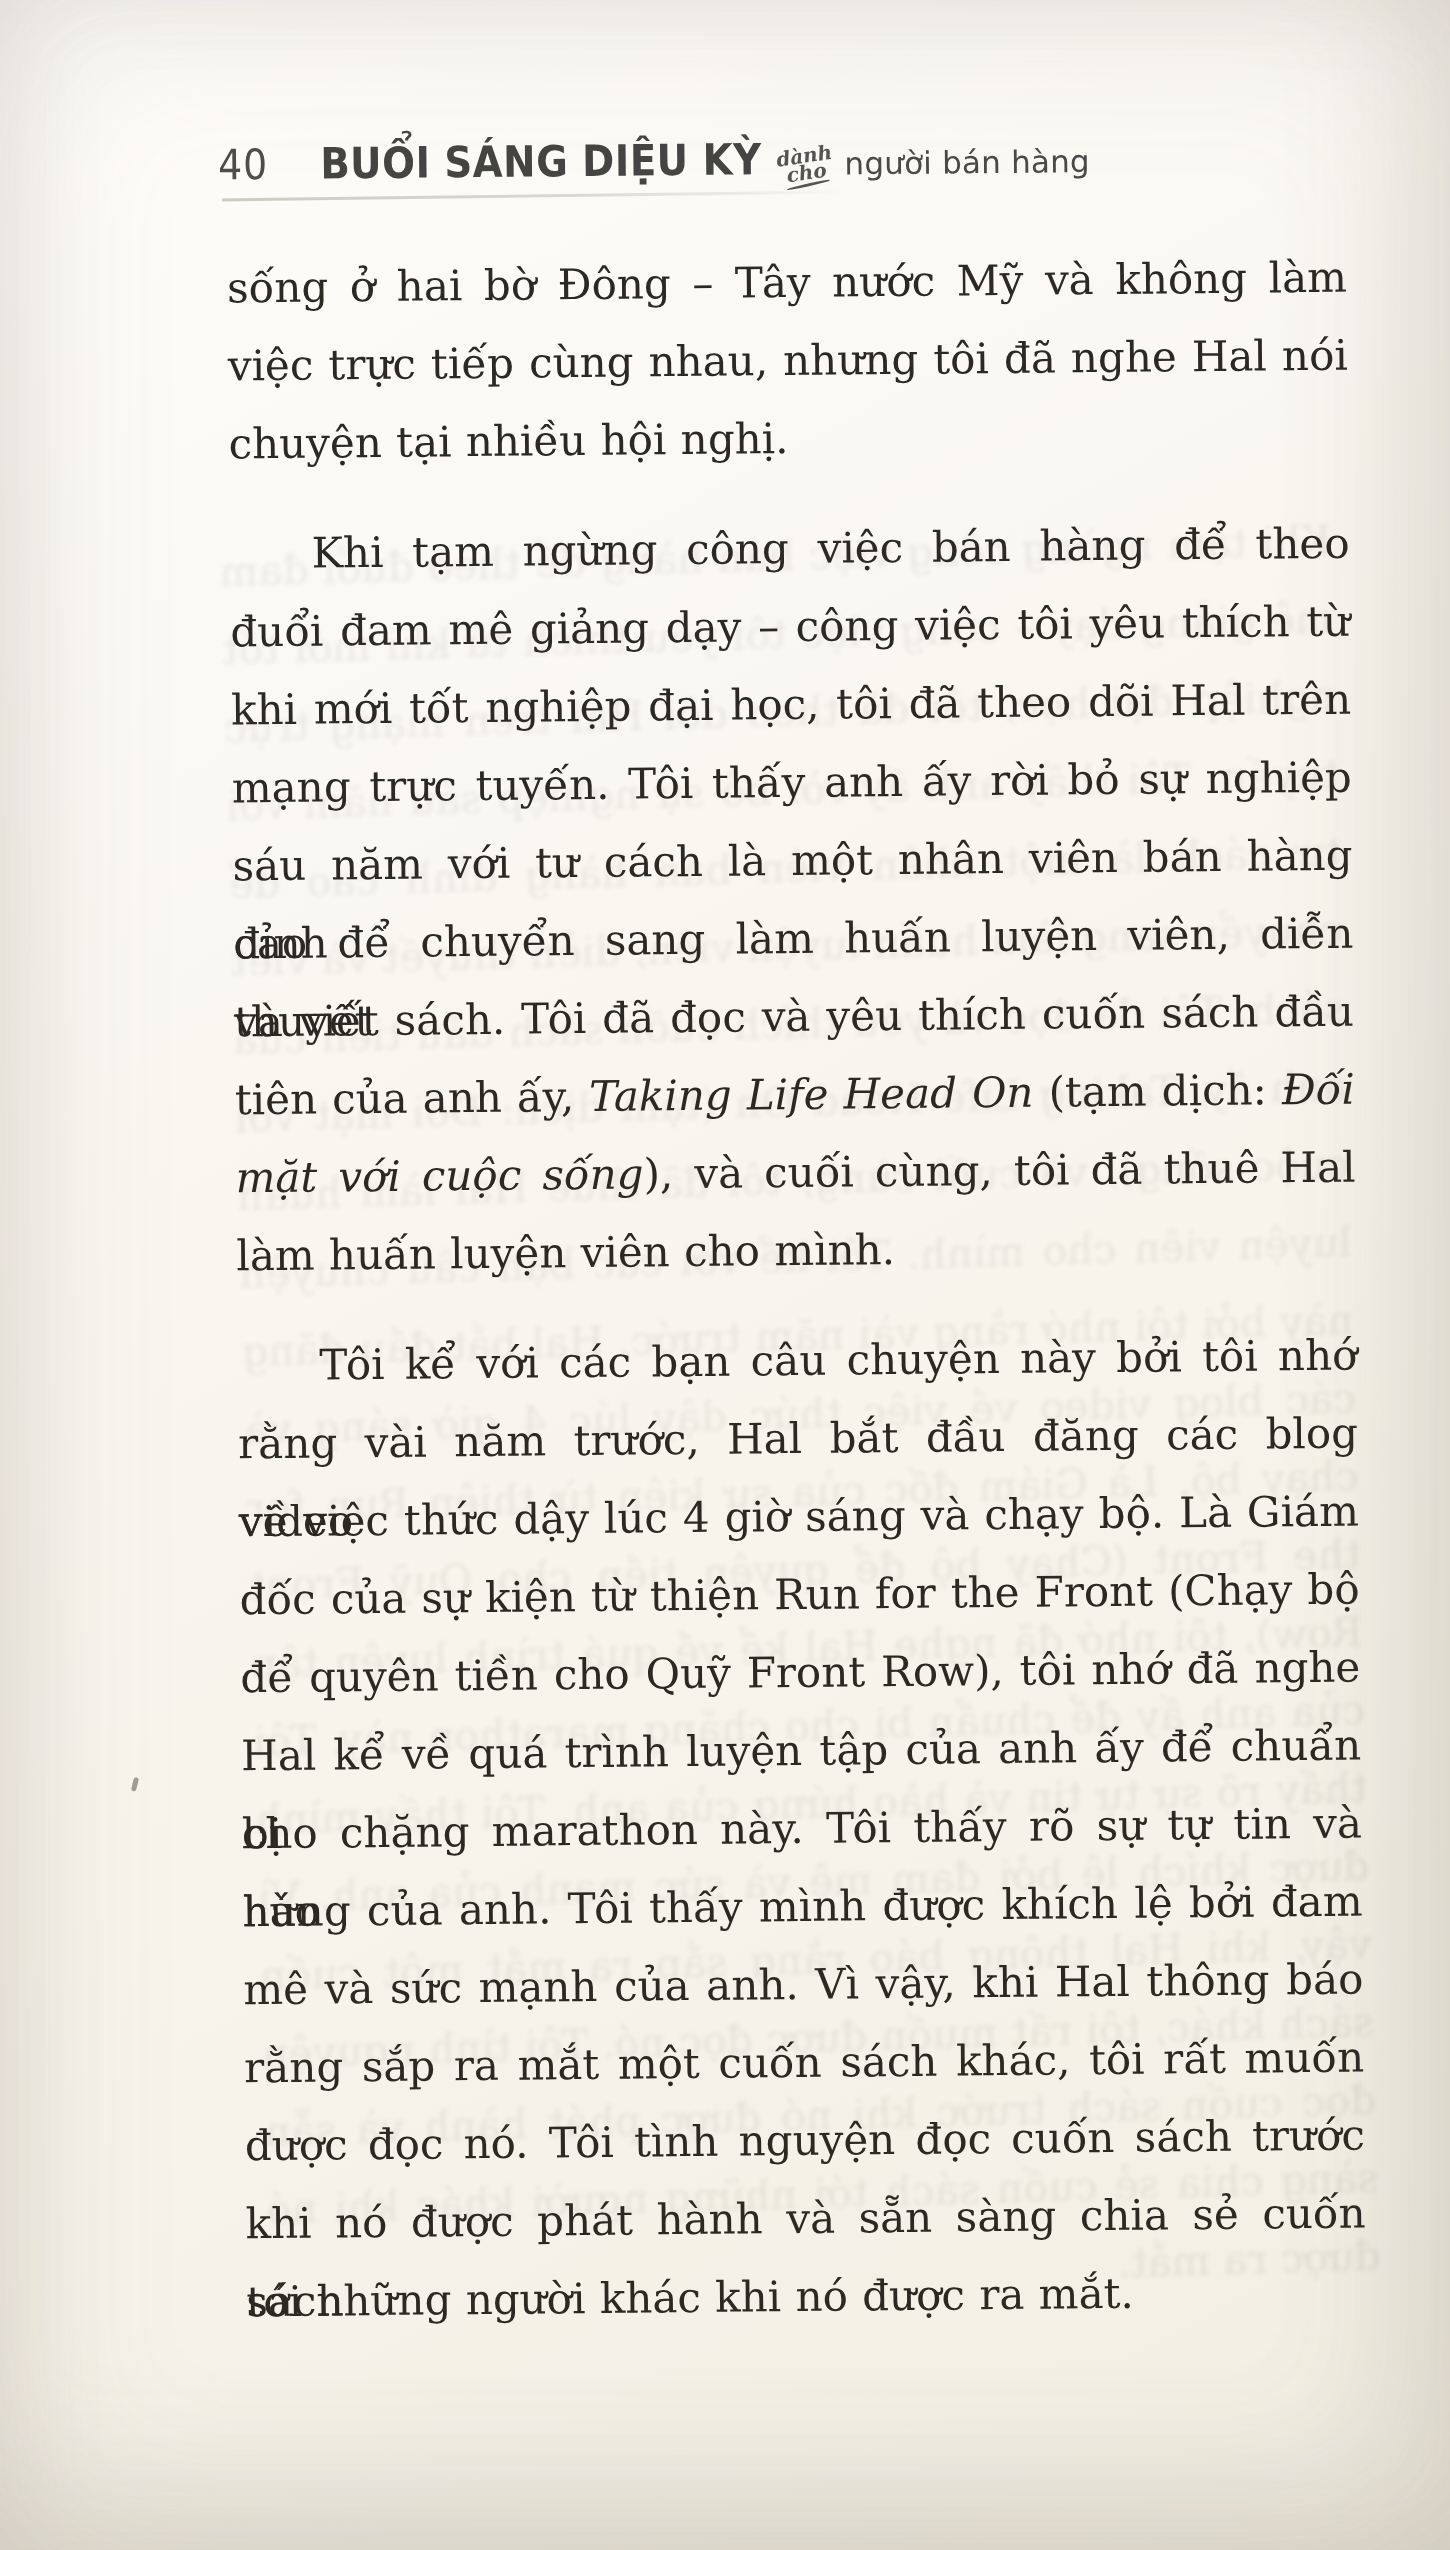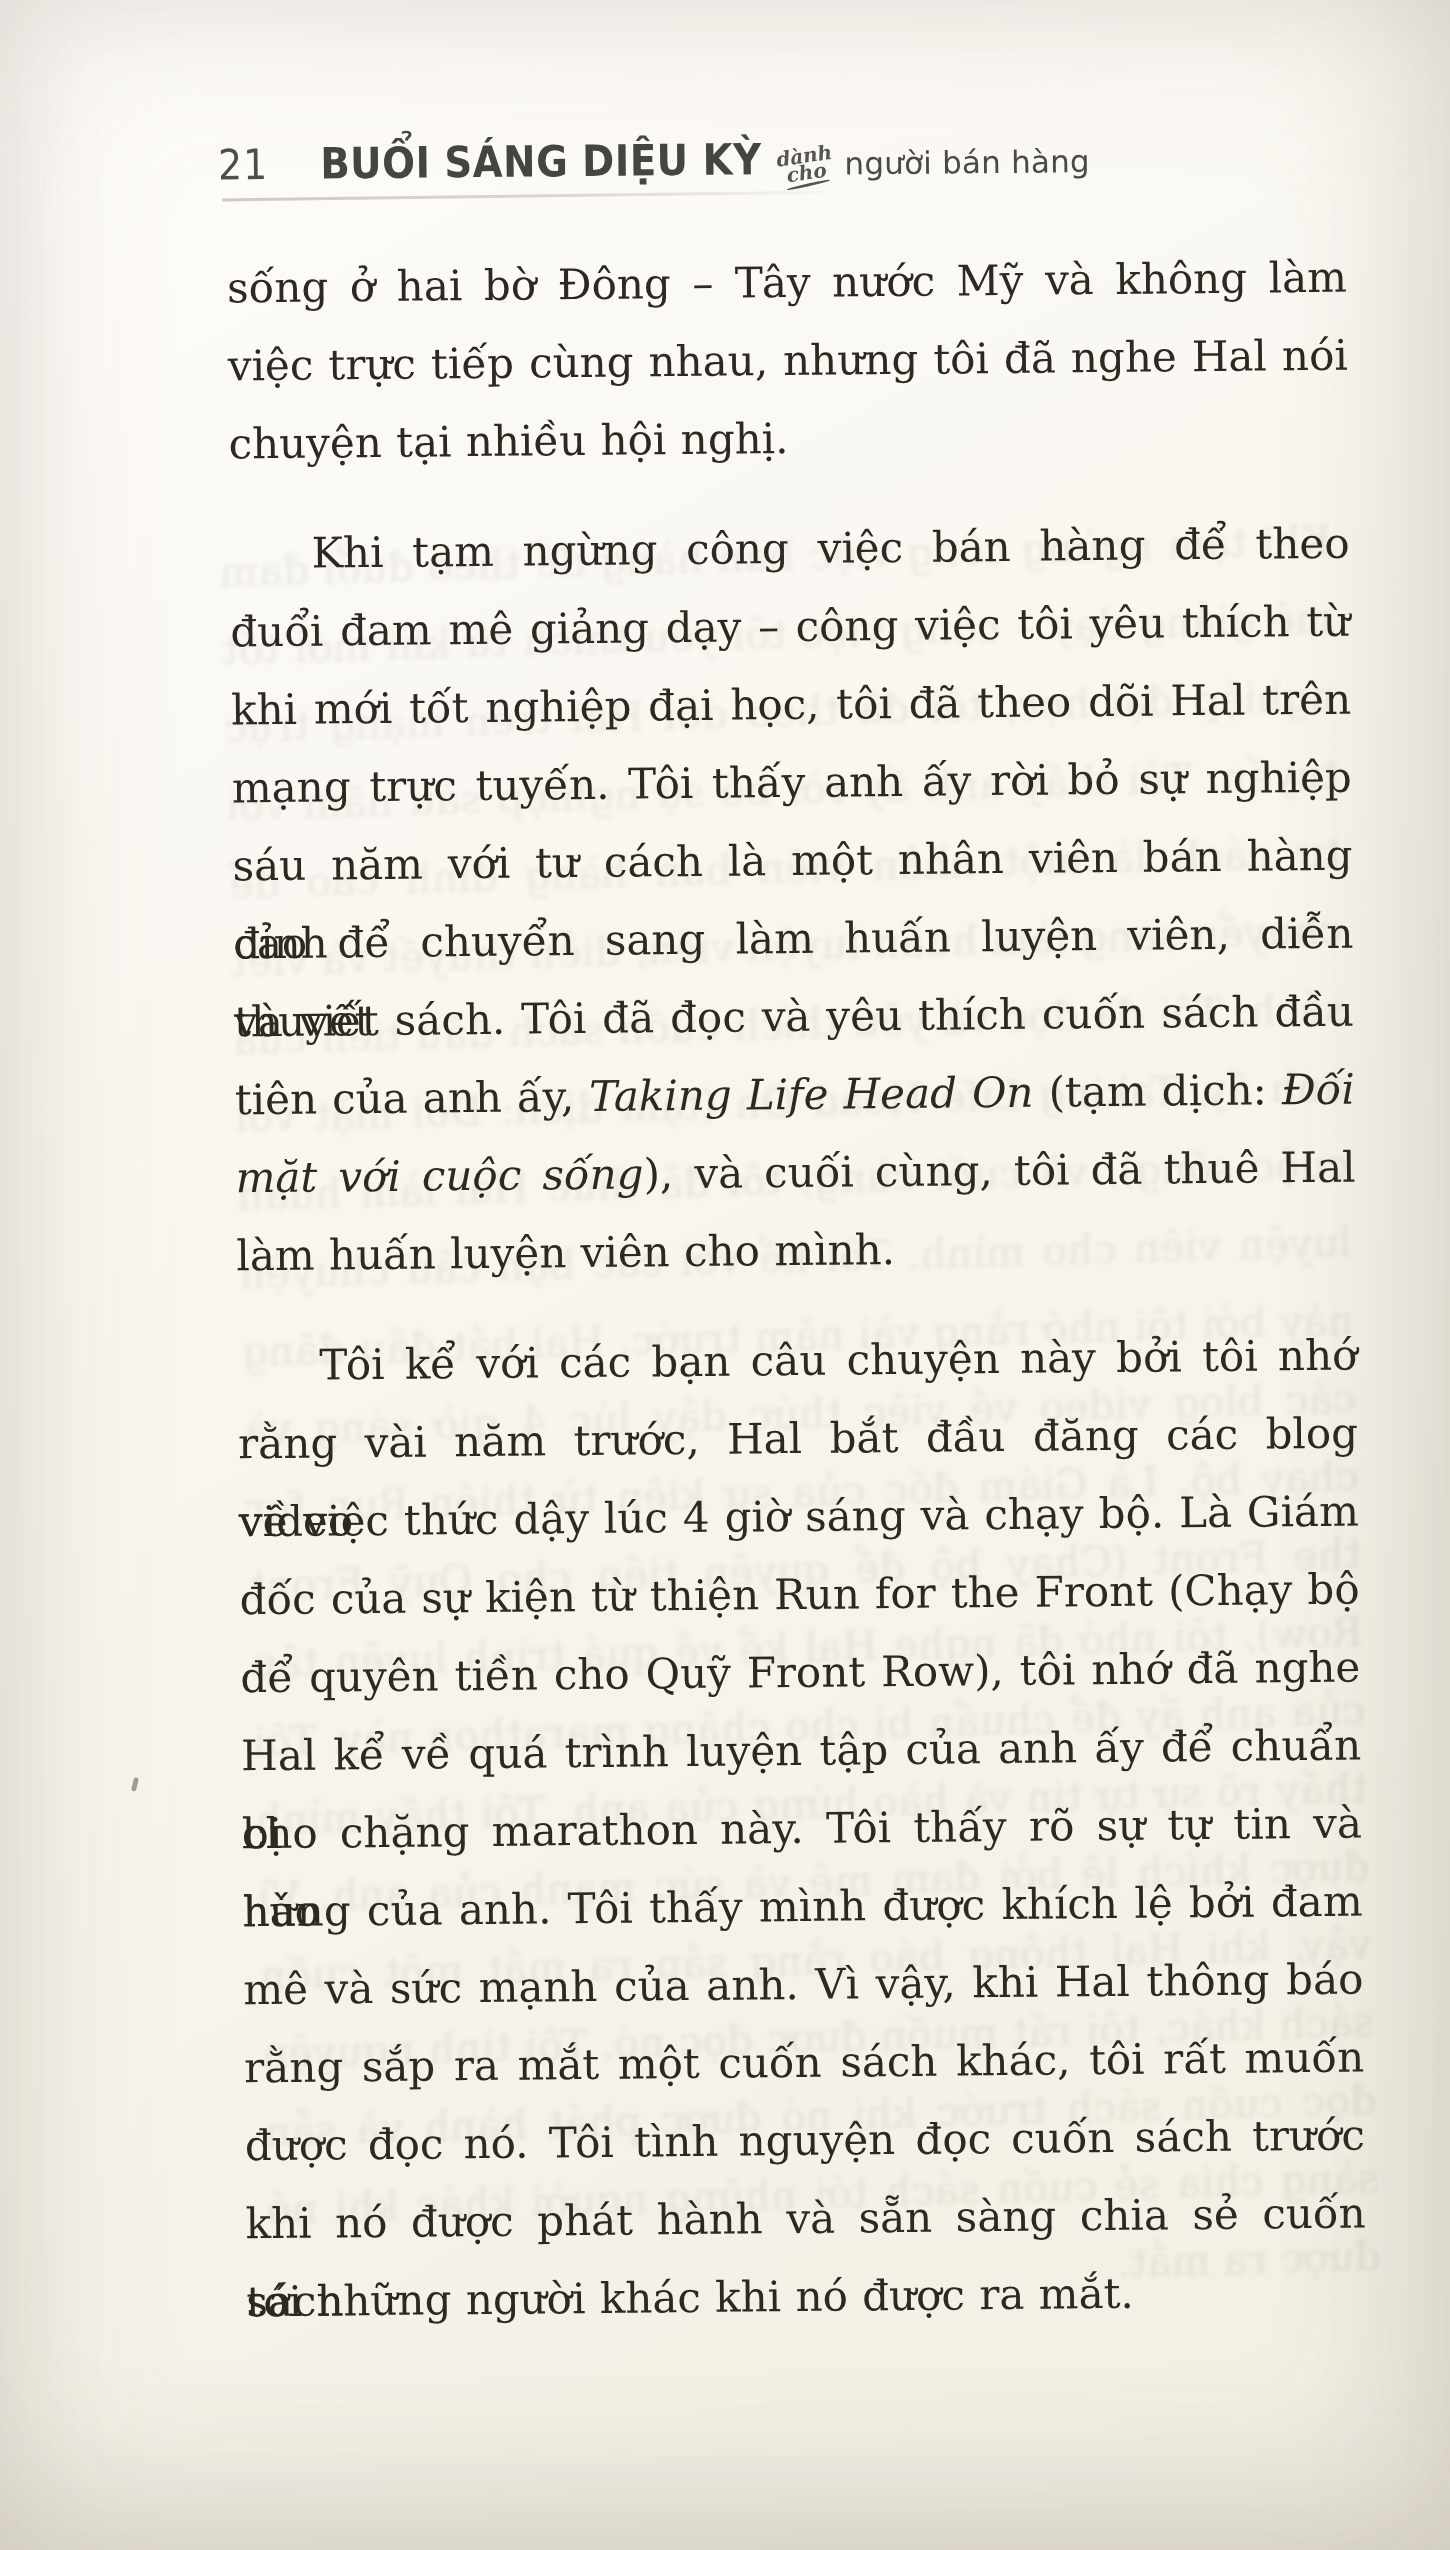--- a/index.html
+++ b/index.html
@@ -93,21 +93,21 @@
     background:#57544b;border-radius:2.9px;opacity:.55;transform:rotate(14deg);
   }
 </style>
 </head>
 <body>
 
 <div class="page">
   <div class="content">
 
     <div class="header">
-      <span class="pagenum">21</span>
+      <span class="pagenum">40</span>
       <span class="title">BUỔI SÁNG DIỆU KỲ</span>
       <span class="script">
         <span>dành</span>
         <span>cho</span>
         <span class="swash"></span>
       </span>
       <span class="subtitle">người bán hàng</span>
     </div>
 
     <div class="header-rule"></div>

